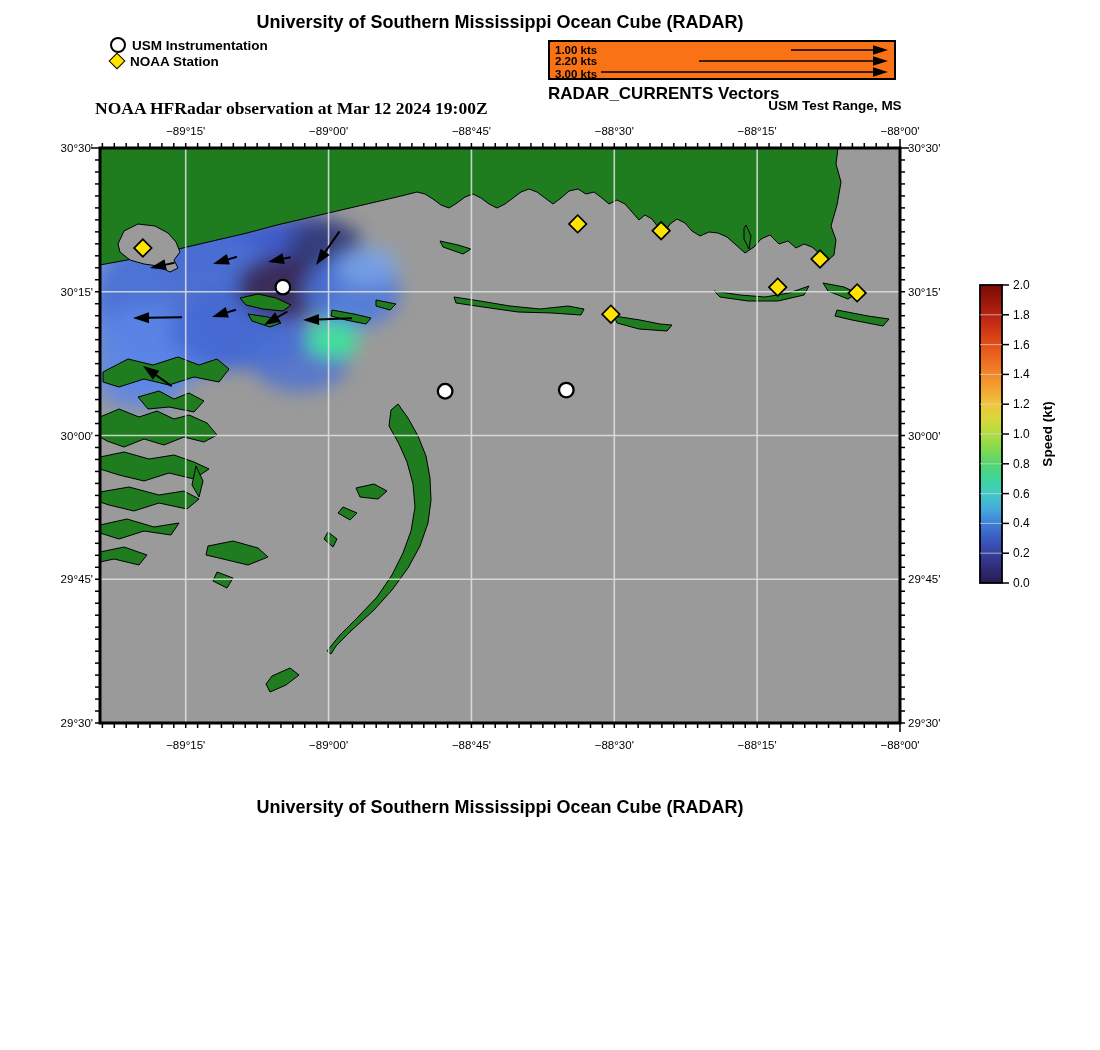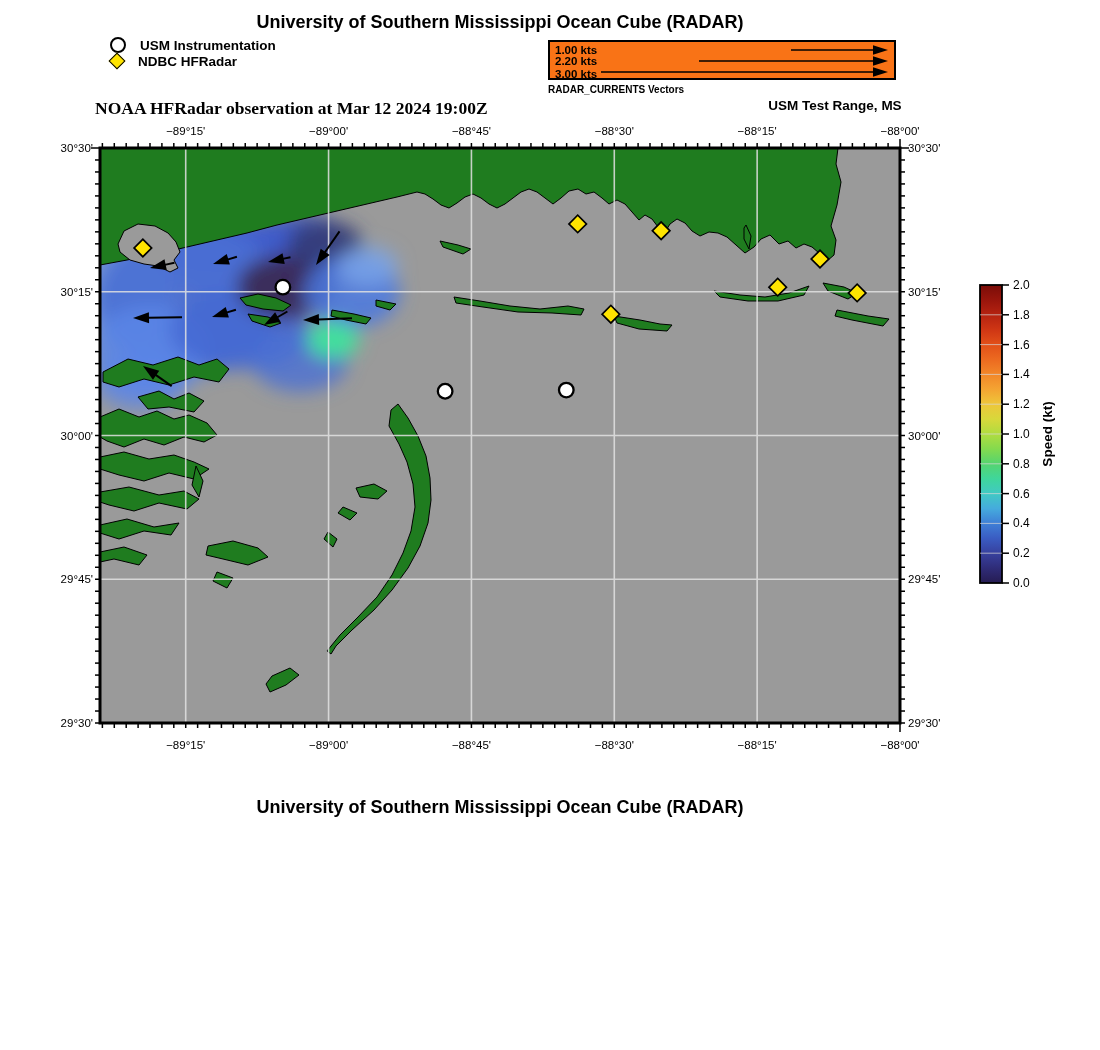--- a/index.html
+++ b/index.html
@@ -3,48 +3,48 @@
 <meta charset="utf-8">
 <style>
   html,body{margin:0;padding:0;background:#ffffff;}
   #page{position:relative;width:1100px;height:1050px;background:#ffffff;
         font-family:"Liberation Sans", sans-serif;color:#000;overflow:hidden;}
   .abs{position:absolute;}
   #top-title{top:12px;left:0;width:1000px;text-align:center;font-size:18px;font-weight:bold;}
   #bottom-title{top:797px;left:0;width:1000px;text-align:center;font-size:18px;font-weight:bold;}
   #legend{top:37px;left:110px;}
   .legend-row{display:flex;align-items:center;height:16px;}
-  .legend-label{font-size:13.5px;font-weight:bold;margin-left:14px;white-space:nowrap;}
+  .legend-label{font-size:13.5px;font-weight:bold;margin-left:6px;white-space:nowrap;}
   .icon-circle{width:12px;height:12px;border:2.4px solid #000;border-radius:50%;background:#fff;box-sizing:content-box;}
   .icon-diamond{width:10px;height:10px;background:#ffe400;border:1.8px solid #000;transform:rotate(45deg);margin:0 1px;box-sizing:content-box;}
   #vector-box{top:40px;left:548px;width:344px;height:36px;border:2.5px solid #000;background:#f97316;}
   .vs-label{position:absolute;left:5px;font-size:11.5px;font-weight:bold;line-height:11.5px;white-space:nowrap;}
   #vs-svg{position:absolute;top:0;left:0;}
-  #vector-caption{top:84px;left:548px;font-size:10px;font-weight:bold;white-space:nowrap;}
+  #vector-caption{top:84px;left:548px;font-size:17px;font-weight:bold;white-space:nowrap;}
   #noaa-subtitle{top:98px;left:95px;width:810px;
       font-family:"Liberation Serif", serif;font-size:17.5px;font-weight:bold;white-space:nowrap;}
   #range-label{top:98px;left:745px;width:180px;text-align:center;
       font-family:Liberation Sans, sans-serif;font-size:13.5px;font-weight:bold;white-space:nowrap;}
   #map-svg{position:absolute;top:0;left:0;}
 </style>
 </head>
 <body>
 
 <div id="page">
 
   <div id="top-title" class="abs">University of Southern Mississippi Ocean Cube (RADAR)</div>
 
   <div id="legend" class="abs">
     <div class="legend-row">
       <span class="icon-circle"></span>
       <span class="legend-label">USM Instrumentation</span>
     </div>
     <div class="legend-row">
       <span class="icon-diamond"></span>
-      <span class="legend-label">NDBC HFRadar</span>
+      <span class="legend-label">NOAA Station</span>
     </div>
   </div>
 
   <div id="vector-box" class="abs">
     <div class="vs-label" style="top:3px">1.00 kts</div>
     <div class="vs-label" style="top:14px">2.20 kts</div>
     <div class="vs-label" style="top:27px">3.00 kts</div>
     <svg id="vs-svg" width="344" height="36">
         <g>
           <line x1="241" y1="8" x2="325" y2="8" stroke="#000" stroke-width="1.4"></line>

